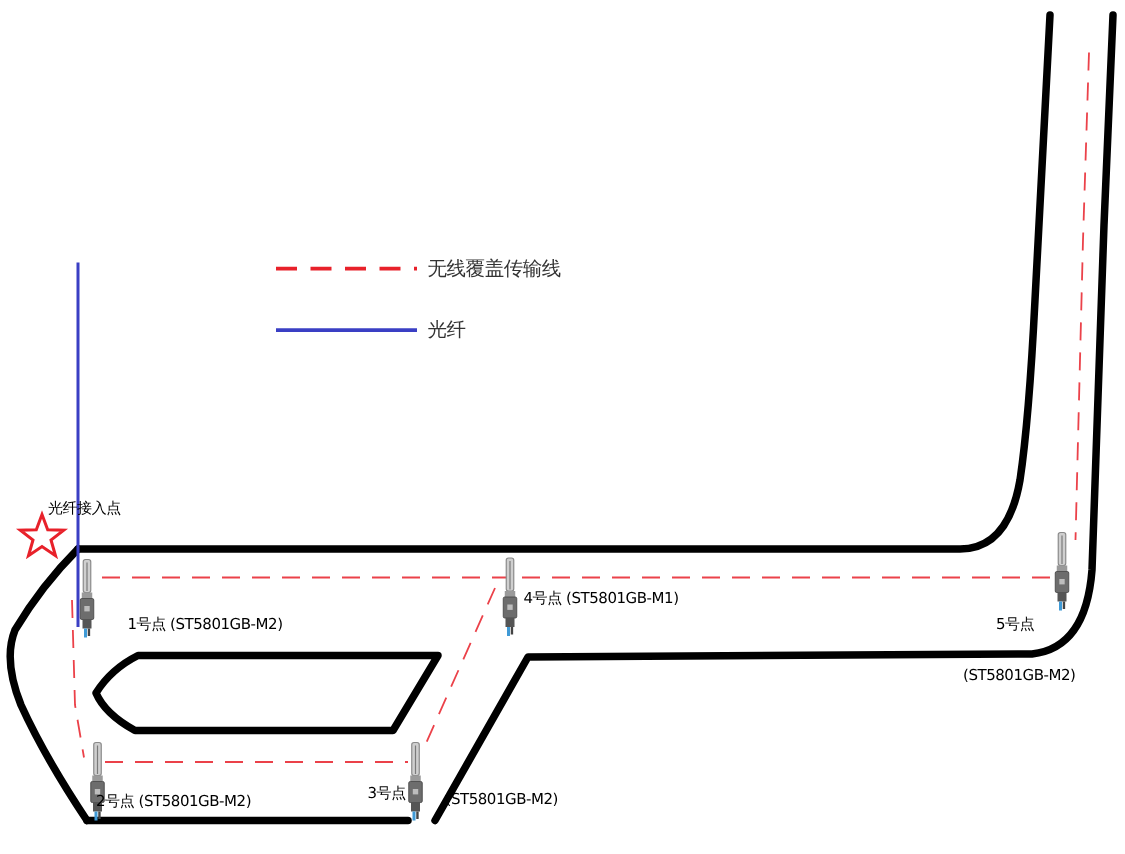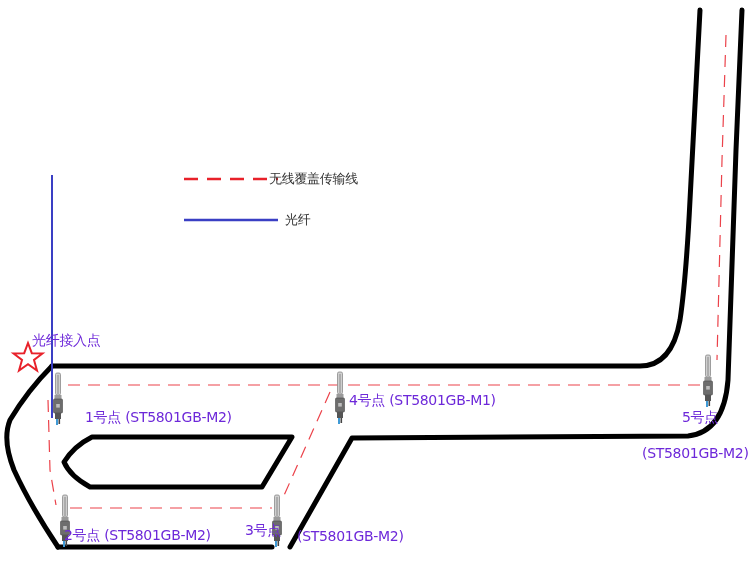--- a/index.html
+++ b/index.html
@@ -1,19 +1,19 @@
 <!DOCTYPE html>
 <html><head>
   <meta charset="utf-8">
   <style>
     html, body { margin: 0; padding: 0; background: #ffffff; }
     body { width: 750px; height: 569px; position: relative; overflow: hidden;
            font-family: "DejaVu Sans", "Liberation Sans", sans-serif; }
     #canvas { position: absolute; left: 0; top: 0; width: 750px; height: 569px; }
-    .lbl { position: absolute; font-size: 14px; color: #6d28d9; white-space: nowrap;
+    .lbl { position: absolute; font-size: 10px; color: #000000; white-space: nowrap;
            font-family: "DejaVu Sans", "Liberation Sans", sans-serif; letter-spacing: -0.3px; }
     .legend-text { font-size: 13px; color: #333333; }
   </style>
 </head>
 <body>
 
 <svg id="canvas" viewBox="0 0 750 569" xmlns="http://www.w3.org/2000/svg">
   <defs>
     <g id="device">
 
@@ -56,24 +56,24 @@
 
   <polygon points="28,343 31.8,353.2 42.5,353.5 34,360 37,370.5 28,364.3 19,370.5 22,360 13.5,353.5 24.2,353.2" fill="none" stroke="#e8212a" stroke-width="2"></polygon>
 
   <use href="#device" x="58" y="373"></use>
   <use href="#device" x="65" y="495"></use>
   <use href="#device" x="277" y="495"></use>
   <use href="#device" x="340" y="372"></use>
   <use href="#device" x="708" y="355"></use>
 </svg>
 
-<div class="lbl legend-text" style="left:269px; top:170px;">无线覆盖传输线</div>
+<div class="lbl legend-text" style="left:285px; top:170px;">无线覆盖传输线</div>
 <div class="lbl legend-text" style="left:285px; top:211px;">光纤</div>
 
 <div class="lbl" style="left:32px; top:332px;">光纤接入点</div>
 
 <div class="lbl" style="left:85px; top:409px;">1号点 (ST5801GB-M2)</div>
 <div class="lbl" style="left:64px; top:527px;">2号点 (ST5801GB-M2)</div>
 <div class="lbl" style="left:232px; top:522px;margin-left:13px;">3号点</div>
 <div class="lbl" style="left:297px; top:528px;">(ST5801GB-M2)</div>
 <div class="lbl" style="left:349px; top:392px;">4号点 (ST5801GB-M1)</div>
-<div class="lbl" style="left:664px; top:409px;margin-left:18px;">5号点</div>
+<div class="lbl" style="left:664px; top:409px;">5号点</div>
 <div class="lbl" style="left:642px; top:445px;">(ST5801GB-M2)</div>
 
 </body></html>

